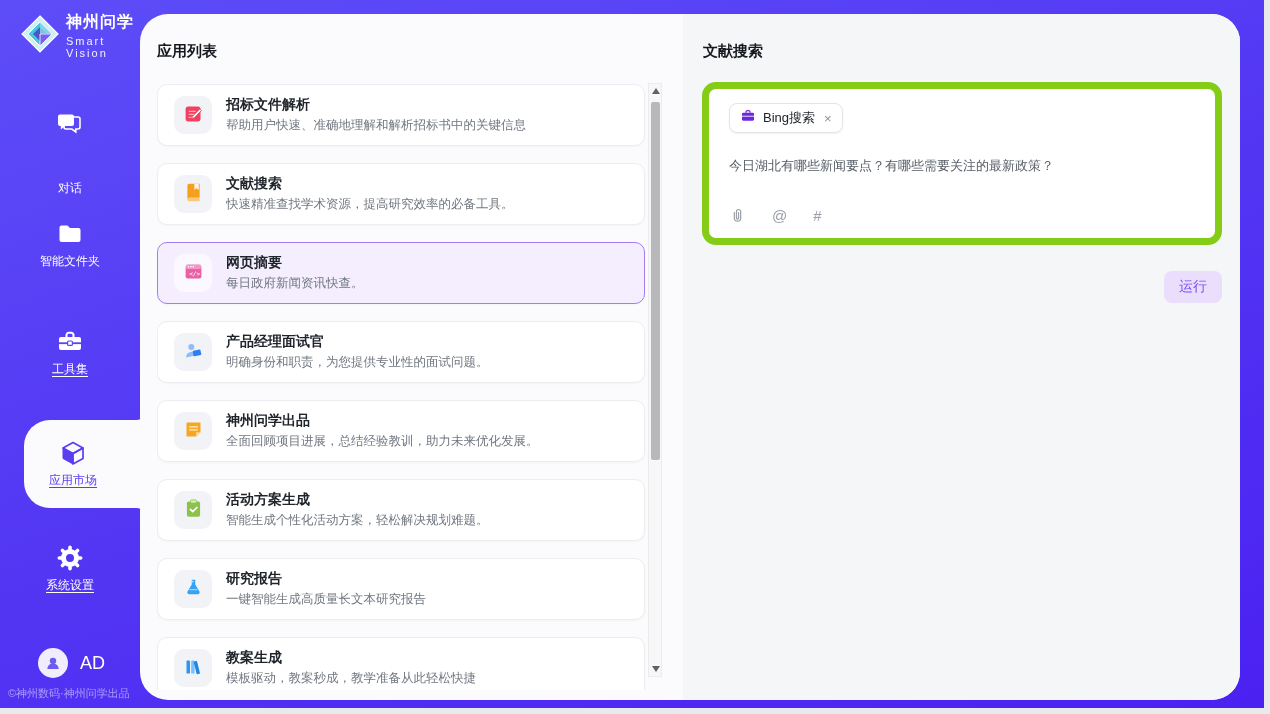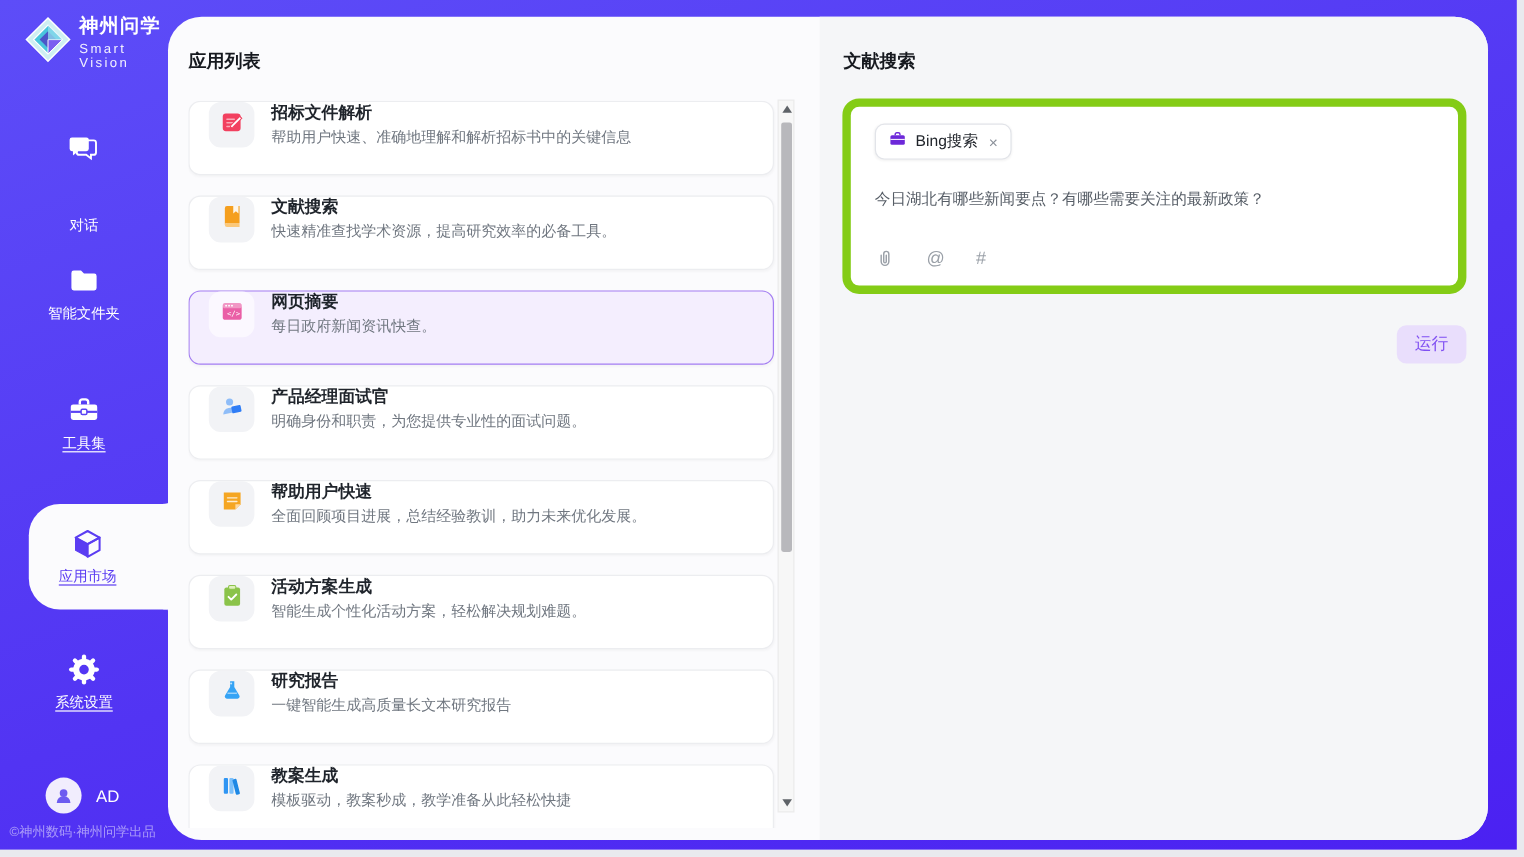--- a/index.html
+++ b/index.html
@@ -34,35 +34,35 @@
   .nav-item.active::before{ top:-22px;
     background:radial-gradient(circle 22px at 0 0, rgba(0,0,0,0) 21.5px, var(--blob) 22px); }
   .nav-item.active::after{ bottom:-22px;
     background:radial-gradient(circle 22px at 0 100%, rgba(0,0,0,0) 21.5px, var(--blob) 22px); }
 
   .user-row{ position:absolute; left:38px; top:648px; display:flex; align-items:center;
              gap:12px; cursor:pointer; }
   .avatar{ width:30px; height:30px; border-radius:50%; background:#f1edfd;
            display:flex; align-items:center; justify-content:center; }
   .avatar svg{ width:20px; height:20px; }
-  .user-name{ color:#fff; font-size:14px; }
+  .user-name{ color:#fff; font-size:18px; }
   .copyright{ position:absolute; left:8px; top:686px; width:132px; color:rgba(255,255,255,.5);
               font-size:11px; white-space:nowrap; }
 
   
   .content{ position:absolute; left:140px; top:14px; width:1100px; height:686px;
             background:#fbfbfd; border-radius:28px; }
   h2.panel-title{ font-size:15px; font-weight:bold; color:#16191f; }
 
   .list-panel{ position:absolute; left:0; top:0; width:543px; height:686px; }
   .list-panel h2{ position:absolute; left:17px; top:28px; }
   .list-viewport{ position:absolute; left:17px; top:70px; width:490px; height:606px; overflow:hidden; }
   .card{ position:relative; width:488px; height:62px; background:#fff; border:1px solid #ecedf0;
          border-radius:10px; margin-bottom:17px; cursor:pointer;
-         display:flex; align-items:flex-start; padding:0 16px; gap:14px;
+         display:flex; align-items:center; padding:0 16px; gap:14px;
          box-shadow:0 1px 2px rgba(30,34,40,.03); }
   .card.selected{ background:#f4eefe; border-color:#a37df2; }
   .card-icon{ width:38px; height:38px; border-radius:10px; background:#f2f3f6;
               display:flex; align-items:center; justify-content:center; flex:0 0 38px; }
   .card.selected .card-icon{ background:#fbf8ff; }
   .card-icon svg{ width:21px; height:21px; }
   .card-text{ display:flex; flex-direction:column; gap:3px; min-width:0; }
   .card-title{ font-size:14px; font-weight:bold; color:#1f242b; white-space:nowrap; }
   .card-desc{ font-size:12.5px; color:#707780; white-space:nowrap; overflow:hidden; }
 
@@ -252,21 +252,21 @@
           </div>
           <div class="card">
             <span class="card-icon">
               <span class="i"><svg viewBox="0 0 24 24">
                   <path d="M4 4h16v11l-5 5H4z" fill="#f5a623"></path>
                   <path d="M15 20v-5h5z" fill="#ffd9a0"></path>
                   <path d="M7.5 9h9M7.5 12.5h9" stroke="#ffffff" stroke-width="1.3" opacity=".8" stroke-linecap="round"></path>
                 </svg></span>
             </span>
             <div class="card-text">
-              <div class="card-title">帮助用户快速</div>
+              <div class="card-title">神州问学出品</div>
               <div class="card-desc">全面回顾项目进展，总结经验教训，助力未来优化发展。</div>
             </div>
           </div>
           <div class="card">
             <span class="card-icon">
               <span class="i"><svg viewBox="0 0 24 24">
                   <rect x="4.5" y="4" width="15" height="17.5" rx="2" fill="#8bc34a"></rect>
                   <rect x="8.5" y="2.2" width="7" height="3.6" rx="1.4" fill="#dff0bd" stroke="#8bc34a" stroke-width="1"></rect>
                   <path d="M8.5 13l2.6 2.6 4.8-4.8" fill="none" stroke="#ffffff" stroke-width="1.8" stroke-linecap="round" stroke-linejoin="round"></path>
                 </svg></span>

